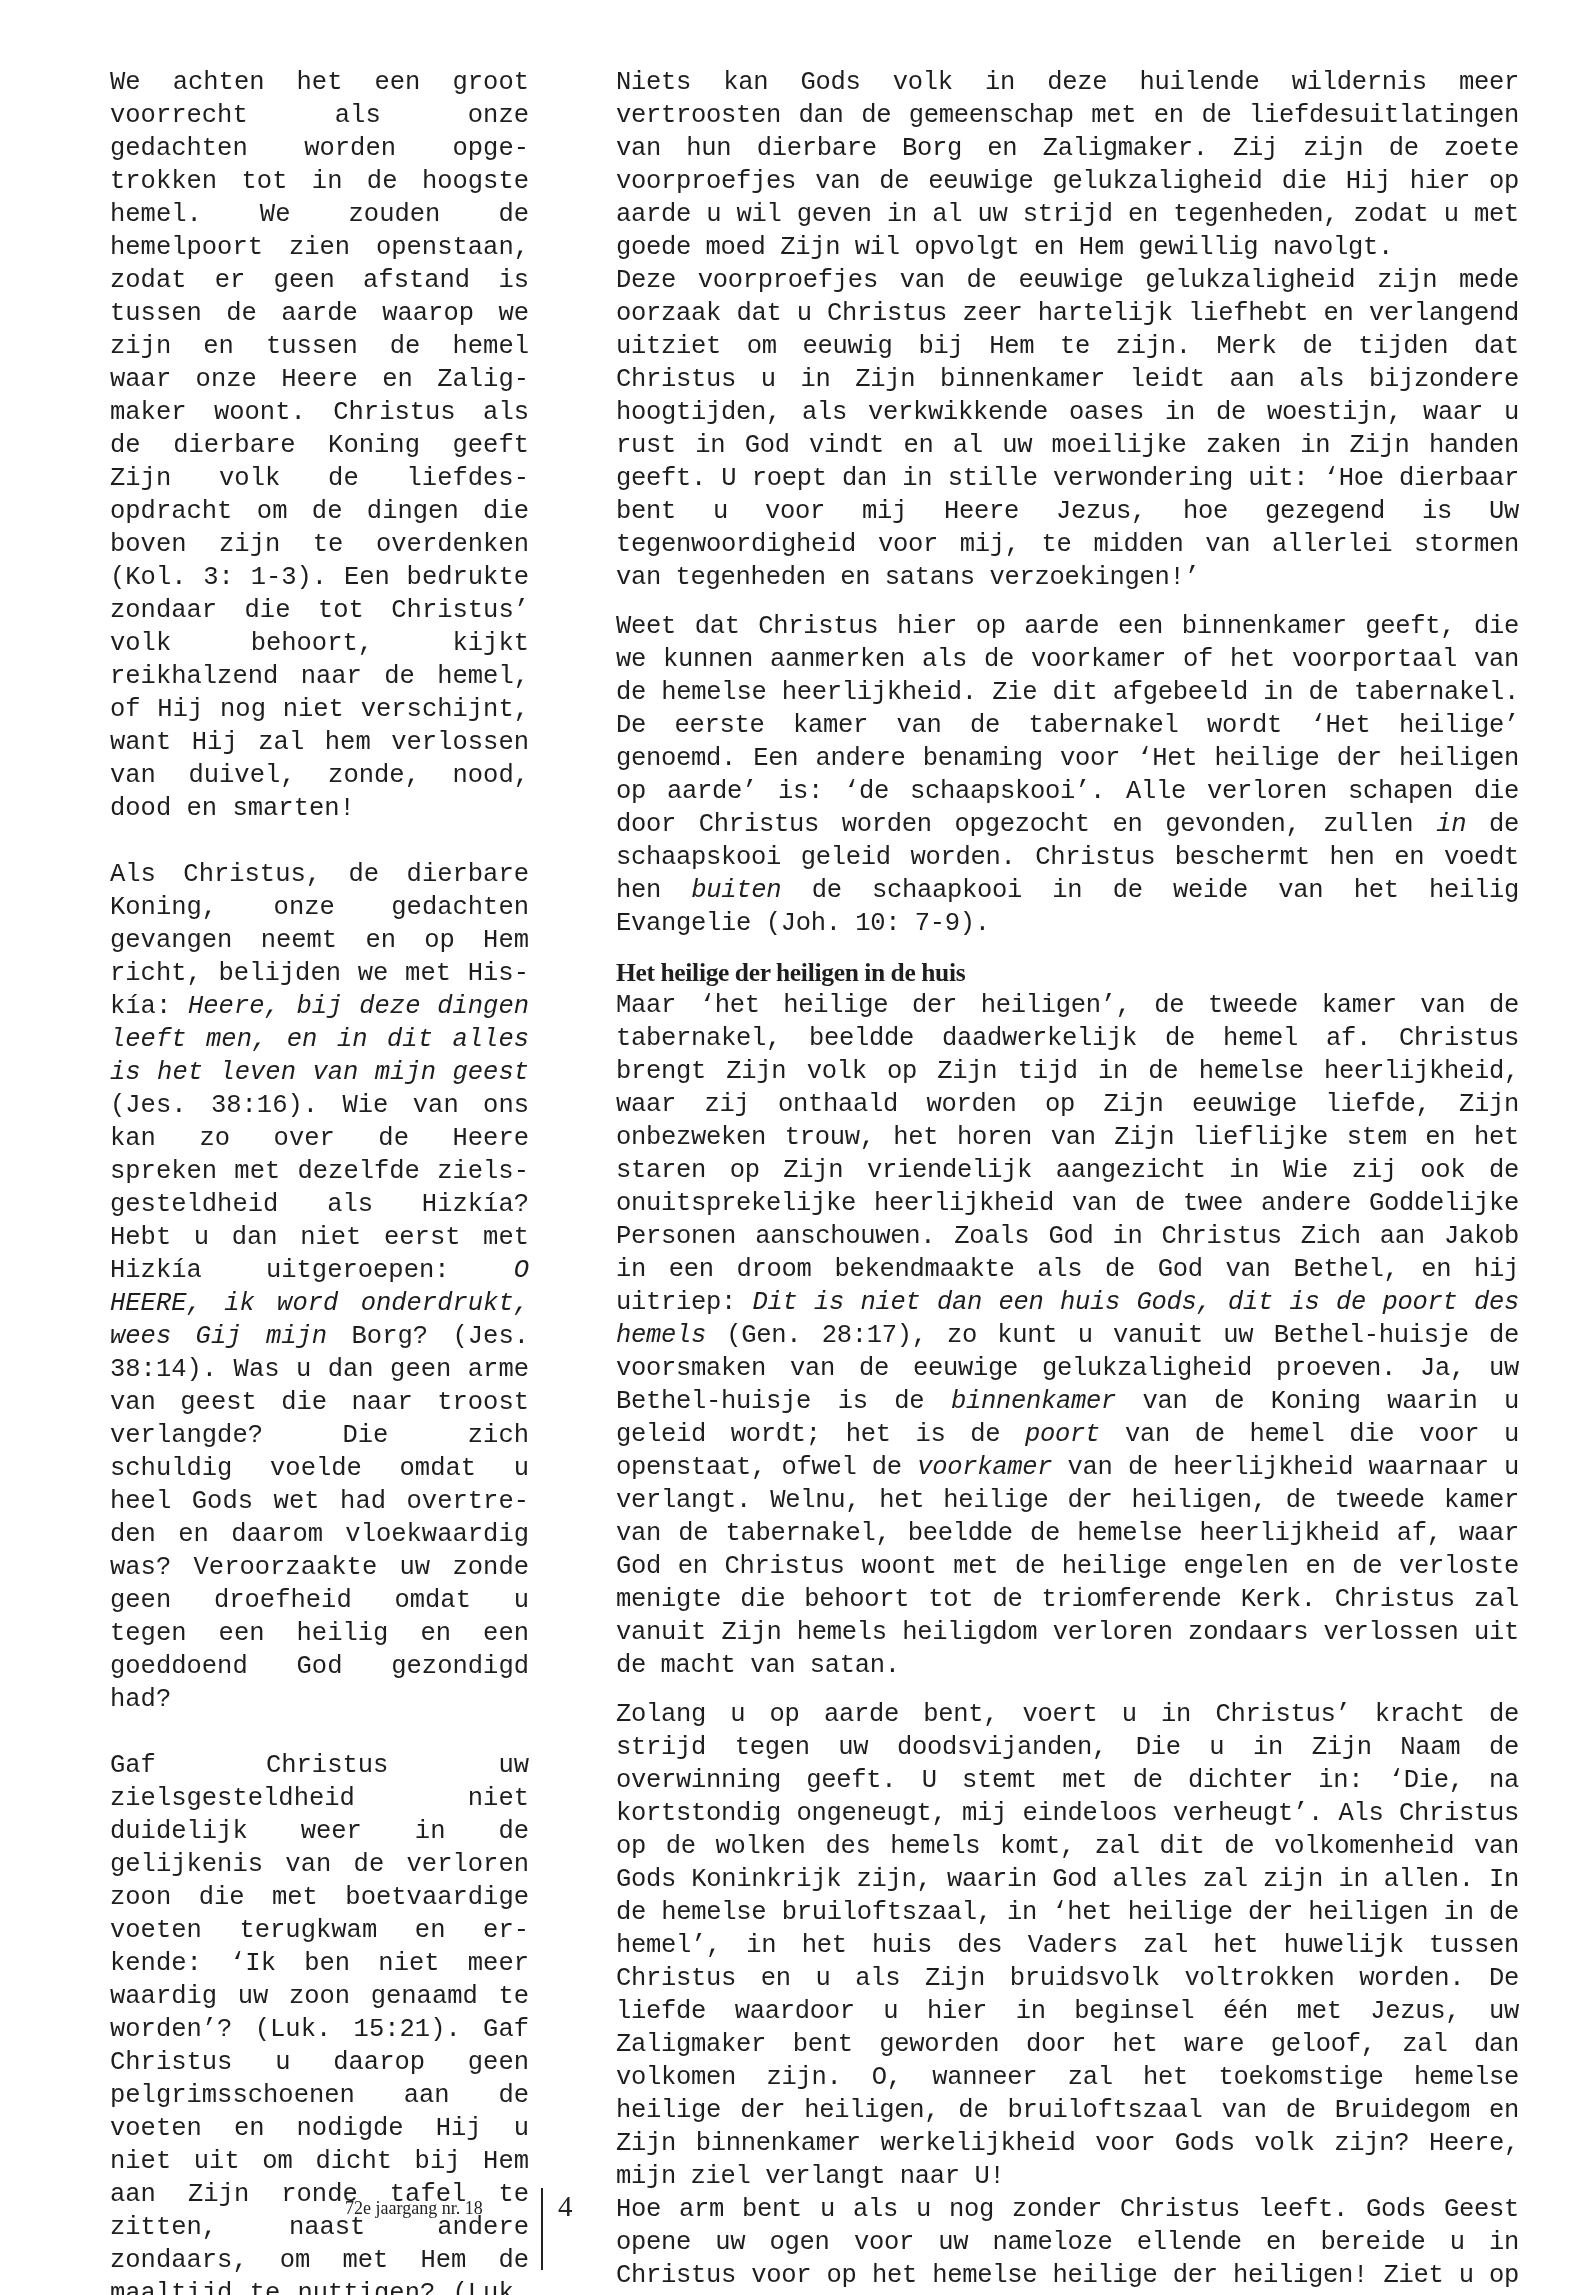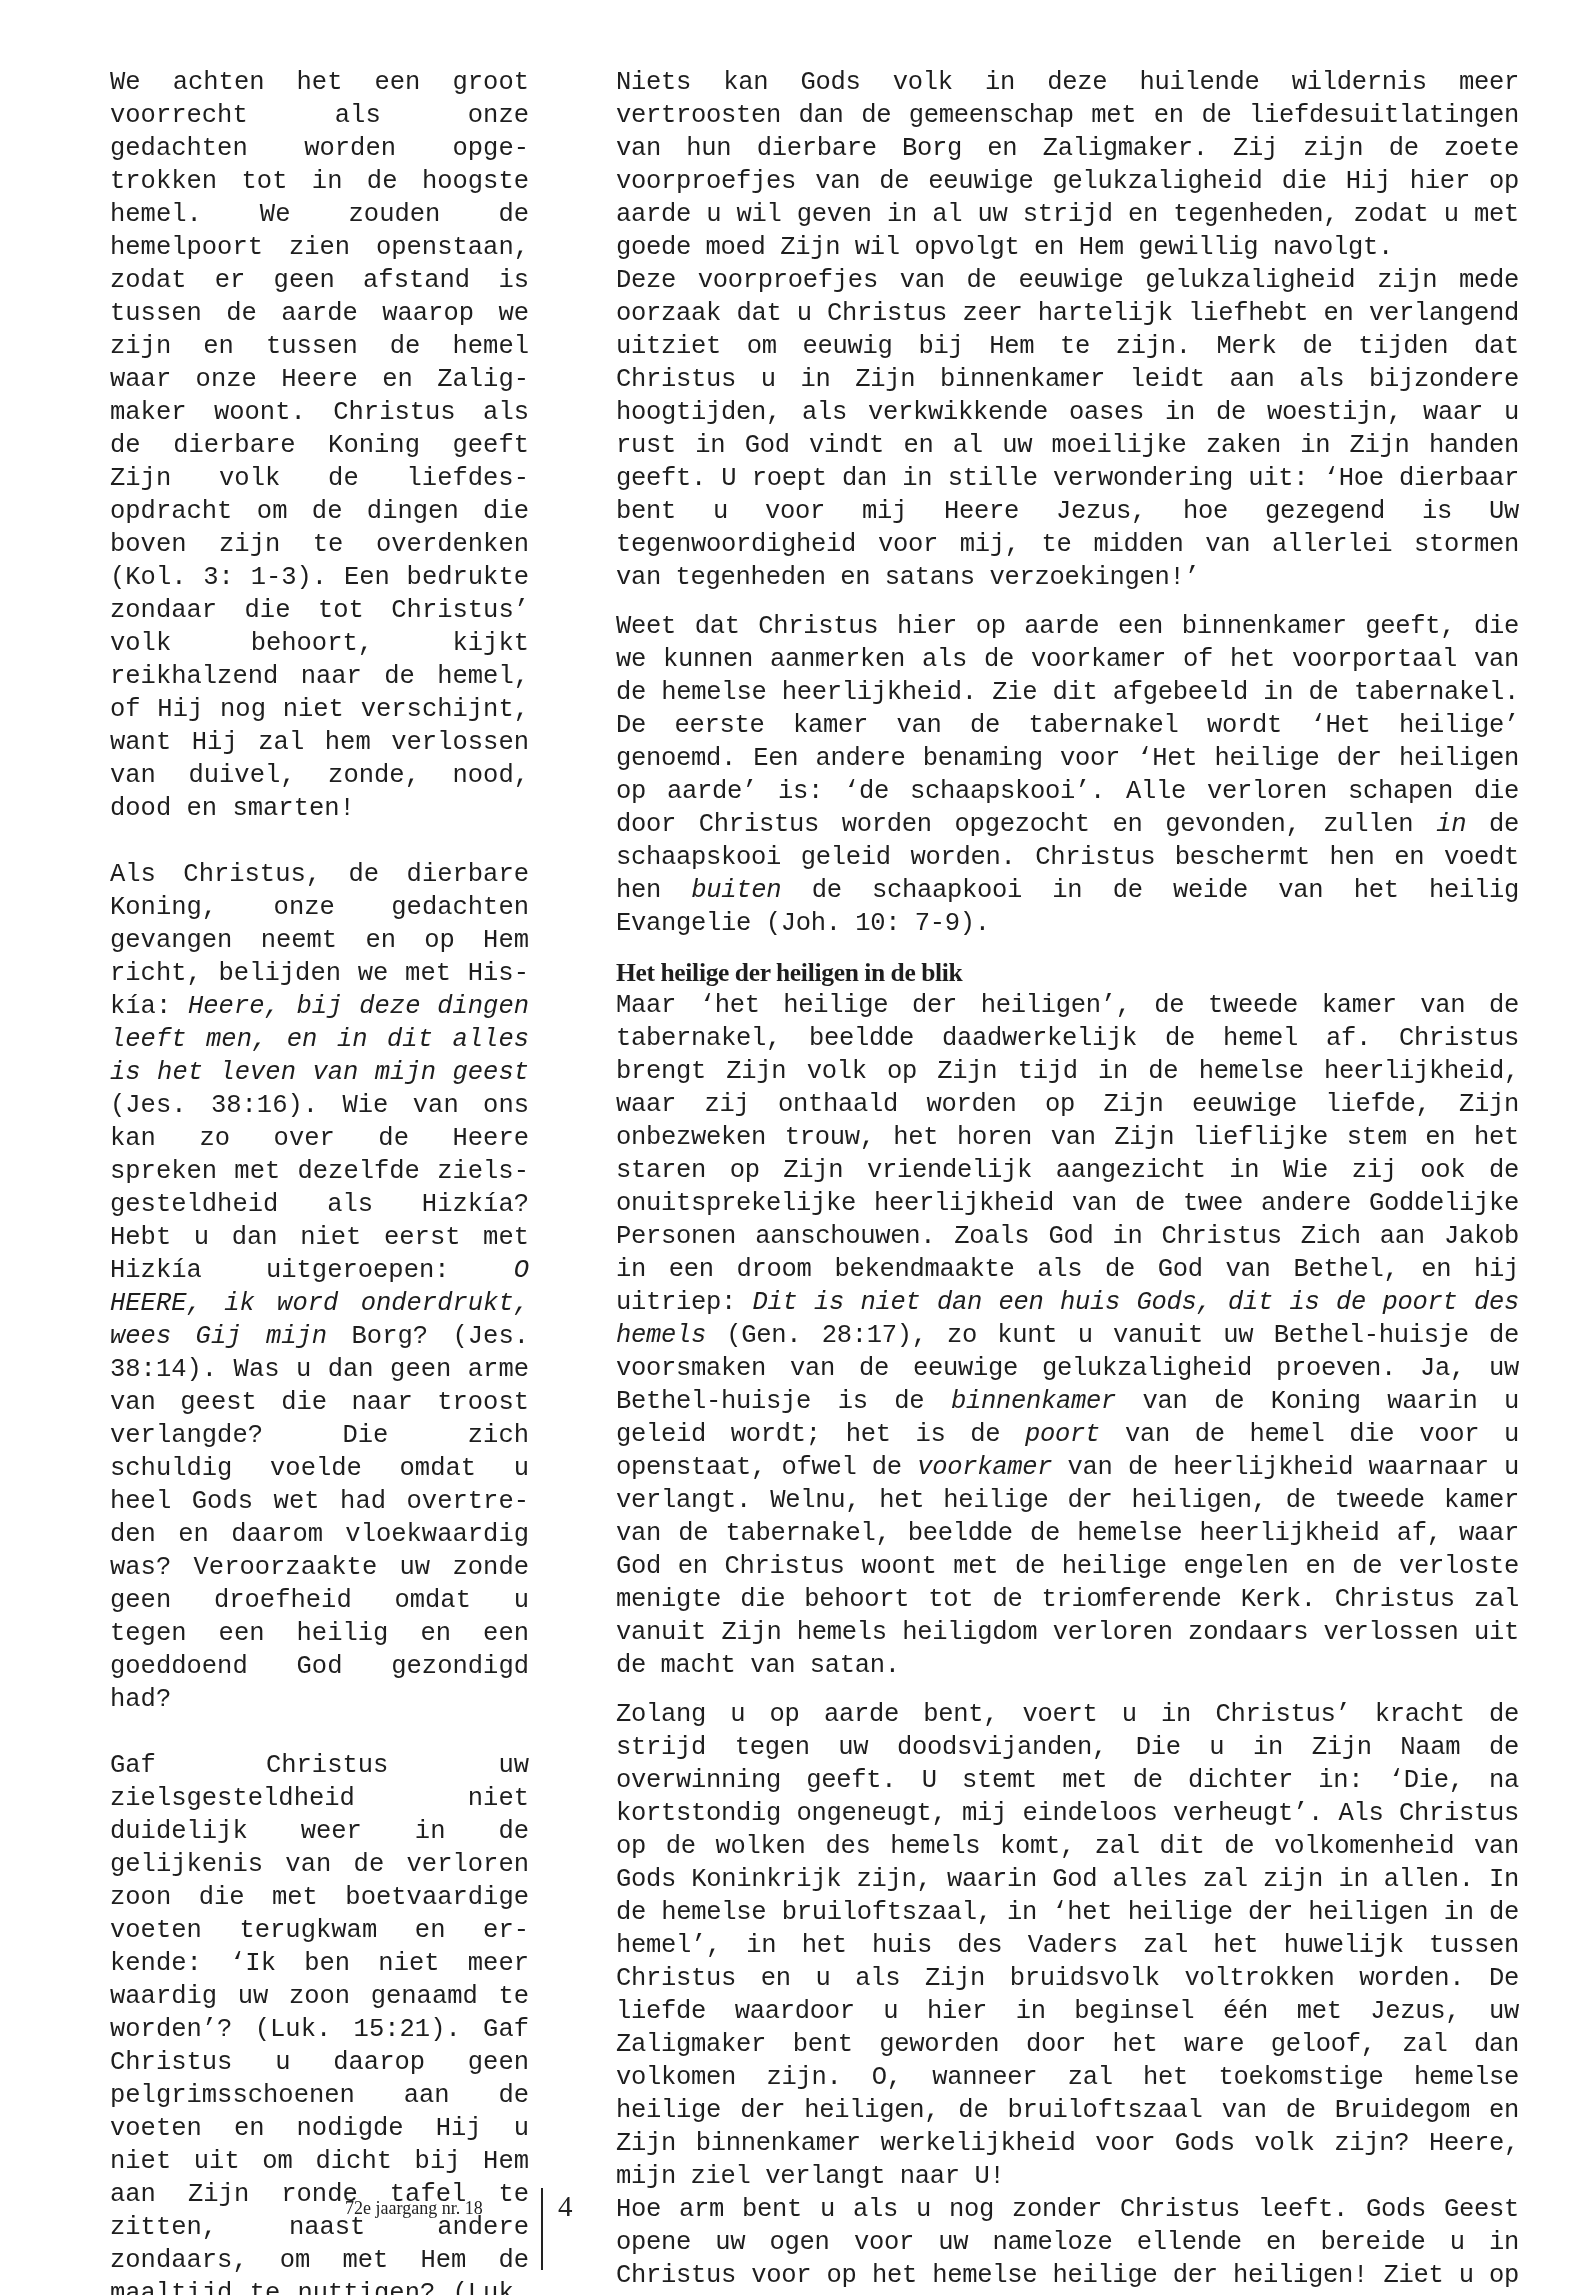--- a/index.html
+++ b/index.html
@@ -42,21 +42,21 @@
 <div class="col col-left">
   <p>We achten het een groot voorrecht als onze gedachten worden opge­trokken tot in de hoogste hemel. We zouden de hemelpoort zien open­staan, zodat er geen afstand is tussen de aarde waarop we zijn en tussen de hemel waar onze Heere en Zalig­maker woont. Christus als de dierba­re Koning geeft Zijn volk de liefdes­opdracht om de dingen die boven zijn te overdenken (Kol. 3: 1-3). Een bedrukte zondaar die tot Christus’ volk behoort, kijkt reikhalzend naar de hemel, of Hij nog niet verschijnt, want Hij zal hem verlossen van dui­vel, zonde, nood, dood en smarten!</p>
   <p>Als Christus, de dierbare Koning, onze gedachten gevangen neemt en op Hem richt, belijden we met His­kía: <em>Heere, bij deze dingen leeft men, en in dit alles is het leven van mijn geest</em> (Jes. 38:16). Wie van ons kan zo over de Heere spreken met dezelfde ziels­gesteldheid als Hizkía? Hebt u dan niet eerst met Hizkía uitgeroepen: <em>O HEERE, ik word onderdrukt, wees Gij mijn</em> Borg? (Jes. 38:14). Was u dan geen arme van geest die naar troost verlangde? Die zich schuldig voelde omdat u heel Gods wet had overtre­den en daarom vloekwaardig was? Veroorzaakte uw zonde geen droef­heid omdat u tegen een heilig en een goeddoend God gezondigd had?</p>
   <p>Gaf Christus uw zielsgesteldheid niet duidelijk weer in de gelijkenis van de verloren zoon die met boet­vaardige voeten terugkwam en er­kende: ‘Ik ben niet meer waardig uw zoon genaamd te worden’? (Luk. 15:21). Gaf Christus u daarop geen pelgrimsschoenen aan de voeten en nodigde Hij u niet uit om dicht bij Hem aan Zijn ronde tafel te zitten, naast andere zondaars, om met Hem de maaltijd te nuttigen? (Luk. 15:1, 22). Zag u niet hoe goedertieren en barmhartig Christus was toen Hij Zijn doorboorde handen en voeten toonde, en daarmee Zijn eeuwige zondaarsliefde aangaf dat Hij Zich voor u had doodgeliefd en u met God de Vader had verzoend! Hoe goed is het te vertoeven in het heili­ge der heiligen op aarde, in de brui­loftszaal van de Bruidegom in Zijn huis of in uw binnenkamer!</p>
 </div>
 
 <div class="col col-right">
   <p>Niets kan Gods volk in deze huilende wildernis meer vertroosten dan de gemeenschap met en de liefdesuitlatingen van hun dierbare Borg en Zalig­maker. Zij zijn de zoete voorproefjes van de eeuwige gelukzaligheid die Hij hier op aarde u wil geven in al uw strijd en tegenheden, zodat u met goede moed Zijn wil opvolgt en Hem gewillig navolgt.</p>
   <p>Deze voorproefjes van de eeuwige gelukzaligheid zijn mede oorzaak dat u Christus zeer hartelijk liefhebt en verlangend uitziet om eeuwig bij Hem te zijn. Merk de tijden dat Christus u in Zijn binnenkamer leidt aan als bijzon­dere hoogtijden, als verkwikkende oases in de woestijn, waar u rust in God vindt en al uw moeilijke zaken in Zijn handen geeft. U roept dan in stille verwondering uit: ‘Hoe dierbaar bent u voor mij Heere Jezus, hoe gezegend is Uw tegenwoordigheid voor mij, te midden van allerlei stormen van tegen­heden en satans verzoekingen!’</p>
   <p class="gap">Weet dat Christus hier op aarde een binnenkamer geeft, die we kunnen aan­merken als de voorkamer of het voorportaal van de hemelse heerlijkheid. Zie dit afgebeeld in de tabernakel. De eerste kamer van de tabernakel wordt ‘Het heilige’ genoemd. Een andere benaming voor ‘Het heilige der heili­gen op aarde’ is: ‘de schaapskooi’. Alle verloren schapen die door Christus worden opgezocht en gevonden, zullen <em>in</em> de schaapskooi geleid worden. Christus beschermt hen en voedt hen <em>buiten</em> de schaapkooi in de weide van het heilig Evangelie (Joh. 10: 7-9).</p>
-  <h2>Het heilige der heiligen in de blik</h2>
+  <h2>Het heilige der heiligen in de huis</h2>
   <p>Maar ‘het heilige der heiligen’, de tweede kamer van de tabernakel, beeld­de daadwerkelijk de hemel af. Christus brengt Zijn volk op Zijn tijd in de hemelse heerlijkheid, waar zij onthaald worden op Zijn eeuwige liefde, Zijn onbezweken trouw, het horen van Zijn lieflijke stem en het staren op Zijn vriendelijk aangezicht in Wie zij ook de onuitsprekelijke heerlijkheid van de twee andere Goddelijke Personen aanschouwen. Zoals God in Christus Zich aan Jakob in een droom bekendmaakte als de God van Bethel, en hij uitriep: <em>Dit is niet dan een huis Gods, dit is de poort des hemels</em> (Gen. 28:17), zo kunt u van­uit uw Bethel-huisje de voorsmaken van de eeuwige gelukzaligheid proeven. Ja, uw Bethel-huisje is de <em>binnenkamer</em> van de Koning waarin u geleid wordt; het is de <em>poort</em> van de hemel die voor u openstaat, ofwel de <em>voorkamer</em> van de heerlijkheid waarnaar u verlangt. Welnu, het heilige der heiligen, de tweede kamer van de tabernakel, beeldde de hemelse heerlijkheid af, waar God en Christus woont met de heilige engelen en de verloste menigte die behoort tot de triomferende Kerk. Christus zal vanuit Zijn hemels heiligdom verloren zondaars verlossen uit de macht van satan.</p>
   <p class="gap">Zolang u op aarde bent, voert u in Christus’ kracht de strijd tegen uw doods­vijanden, Die u in Zijn Naam de overwinning geeft. U stemt met de dichter in: ‘Die, na kortstondig ongeneugt, mij eindeloos verheugt’. Als Christus op de wolken des hemels komt, zal dit de volkomenheid van Gods Koninkrijk zijn, waarin God alles zal zijn in allen. In de hemelse bruiloftszaal, in ‘het heilige der heiligen in de hemel’, in het huis des Vaders zal het huwelijk tus­sen Christus en u als Zijn bruidsvolk voltrokken worden. De liefde waardoor u hier in beginsel één met Jezus, uw Zaligmaker bent geworden door het ware geloof, zal dan volkomen zijn. O, wanneer zal het toekomstige hemelse heilige der heiligen, de bruiloftszaal van de Bruidegom en Zijn binnenkamer werkelijkheid voor Gods volk zijn? Heere, mijn ziel verlangt naar U!</p>
   <p>Hoe arm bent u als u nog zonder Christus leeft. Gods Geest opene uw ogen voor uw nameloze ellende en bereide u in Christus voor op het hemelse heilige der heiligen! Ziet u op de verdrukkingen die Gods volk op aarde ondervindt? Hoe dwaas bent u. Verdrukkingen zijn niet aangenaam, maar u weet niet hoe vriendelijk Jezus is. Mary Winslow schreef het volgende: ‘Hoe dikwijls is een onvriendelijke blik of uitspraak voor mijn ziel een zegen geweest. Het heeft mij tot Christus doen vluchten, en bij Hem heb ik geen onvriendelijkheid gevonden!’</p>
 </div>
 
 <div class="footer">
   <span class="footer-issue">72e jaargang  nr. 18</span>
   <span class="footer-rule"></span>
   <span class="footer-page">4</span>
 </div>

